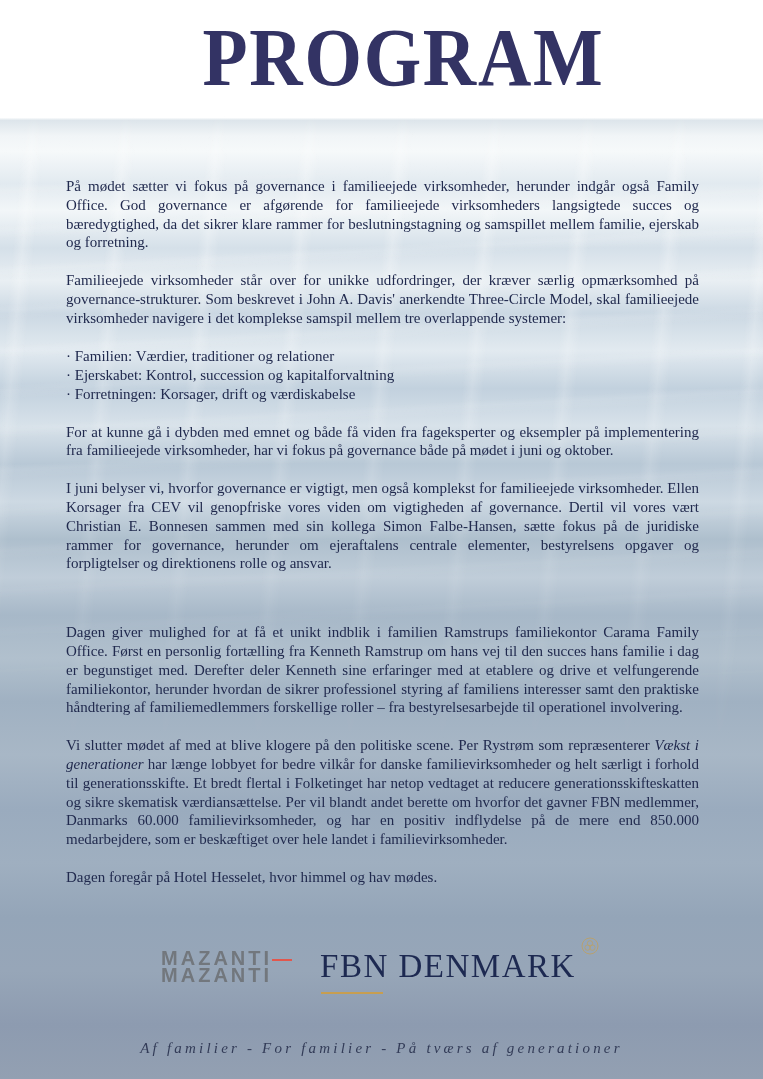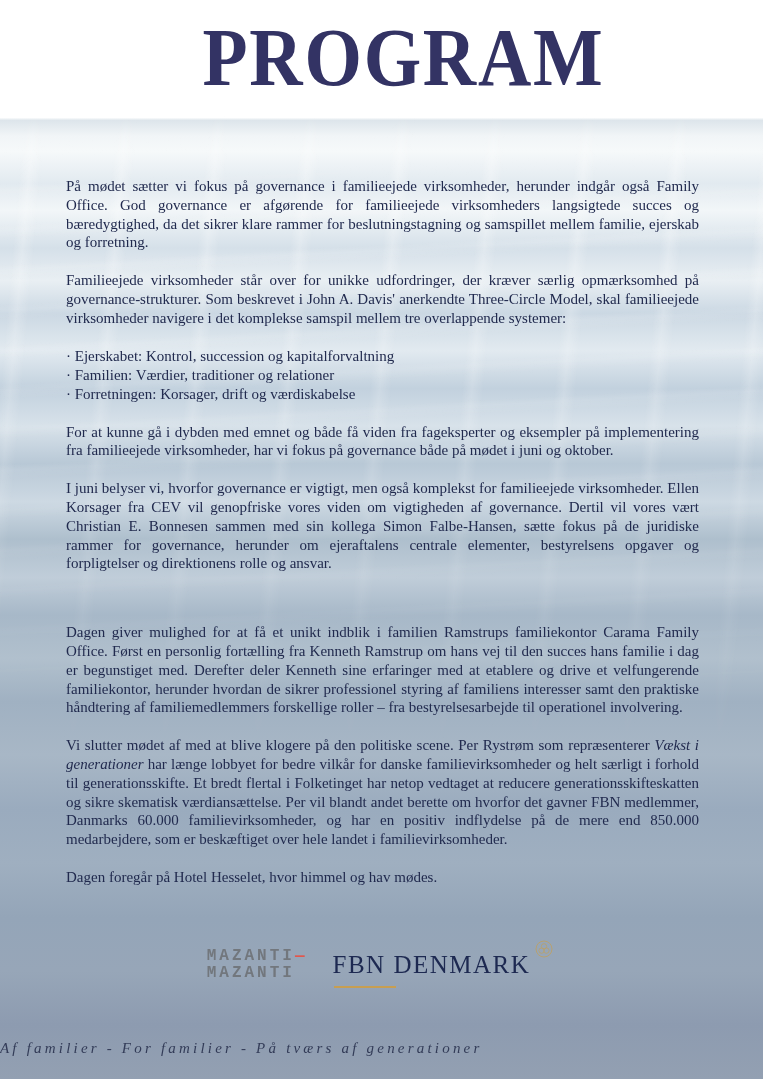--- a/index.html
+++ b/index.html
@@ -88,47 +88,48 @@
   .bullet-list .bullet-line { line-height: 19px; }
   .content em { font-style: italic; }
 
   
   .logos-row {
     position: absolute; top: 948px; left: 0; right: 0;
     display: flex; justify-content: center; align-items: center;
     gap: 28px;
   }
   .mazanti {
-    font-family: Liberation Mono, monospace;
-    font-size: 16px; font-weight: 700;
+    font-family: Liberation Sans, sans-serif;
+    font-size: 20px; font-weight: 700;
     letter-spacing: 3px;
     color: #72777d;
     line-height: 17px;
     text-align: left;
   }
   .mazanti .dash { color: #e2574d; font-weight: 700; letter-spacing: 0; }
   .fbn {
     position: relative;
     padding: 0 26px 0 0;
     font-family: "Liberation Serif", serif;
-    font-size: 25px;
+    font-size: 33px;
     letter-spacing: 1.5px;
     color: #1d2951;
     white-space: nowrap;
   }
   .fbn .gold-underline {
     position: absolute; left: 1px; bottom: -9px;
     width: 62px; height: 2px;
     background: #c79e51;
   }
   .fbn .seal { position: absolute; right: 2px; top: -12px; opacity: .8; }
 
   
   .tagline {
     position: absolute; top: 1040px; left: 0; right: 0;
+    text-align: center;
     font-family: "Liberation Serif", serif;
     font-style: italic;
     font-size: 15px;
     letter-spacing: 3.2px;
     color: #333c58;
   }
 </style>
 </head>
 <body>
 
@@ -138,22 +139,22 @@
 
   <header class="masthead">
     <h1>PROGRAM</h1>
   </header>
 
   <main class="content">
     <p>På mødet sætter vi fokus på governance i familieejede virksomheder, herunder indgår også Family Office. God governance er afgørende for familieejede virksomheders langsigtede succes og bæredygtighed, da det sikrer klare rammer for beslutningstagning og samspillet mellem familie, ejerskab og forretning.</p>
     <p>Familieejede virksomheder står over for unikke udfordringer, der kræver særlig opmærksomhed på governance-strukturer. Som beskrevet i John A. Davis' anerkendte Three-Circle Model, skal familieejede virksomheder navigere i det komplekse samspil mellem tre overlappende systemer:</p>
 
     <div class="bullet-list">
+      <div class="bullet-line">· Familien: Værdier, traditioner og relationer</div>
       <div class="bullet-line">· Ejerskabet: Kontrol, succession og kapitalforvaltning</div>
-      <div class="bullet-line">· Familien: Værdier, traditioner og relationer</div>
       <div class="bullet-line">· Forretningen: Korsager, drift og værdiskabelse</div>
     </div>
 
     <p>For at kunne gå i dybden med emnet og både få viden fra fageksperter og eksempler på implementering fra familieejede virksomheder, har vi fokus på governance både på mødet i juni og oktober.</p>
     <p class="gap-large">I juni belyser vi, hvorfor governance er vigtigt, men også komplekst for familieejede virksomheder. Ellen Korsager fra CEV vil genopfriske vores viden om vigtigheden af governance. Dertil vil vores vært Christian E. Bonnesen sammen med sin kollega Simon Falbe-Hansen, sætte fokus på de juridiske rammer for governance, herunder om ejeraftalens centrale elementer, bestyrelsens opgaver og forpligtelser og direktionens rolle og ansvar.</p>
     <p>Dagen giver mulighed for at få et unikt indblik i familien Ramstrups familiekontor Carama Family Office. Først en personlig fortælling fra Kenneth Ramstrup om hans vej til den succes hans familie i dag er begunstiget med. Derefter deler Kenneth sine erfaringer med at etablere og drive et velfungerende familiekontor, herunder hvordan de sikrer professionel styring af familiens interesser samt den praktiske håndtering af familiemedlemmers forskellige roller – fra bestyrelsesarbejde til operationel involvering.</p>
 
     <p><span>Vi slutter mødet af med at blive klogere på den politiske scene. Per Rystrøm som repræsenterer </span><em>Vækst i generationer</em><span> har længe lobbyet for bedre vilkår for danske familievirksomheder og helt særligt i forhold til generationsskifte. Et bredt flertal i Folketinget har netop vedtaget at reducere generationsskifteskatten og sikre skematisk værdiansættelse. Per vil blandt andet berette om hvorfor det gavner FBN medlemmer, Danmarks 60.000 familievirksomheder, og har en positiv indflydelse på de mere end 850.000 medarbejdere, som er beskæftiget over hele landet i familievirksomheder.</span></p>
 
     <p>Dagen foregår på Hotel Hesselet, hvor himmel og hav mødes.</p>

